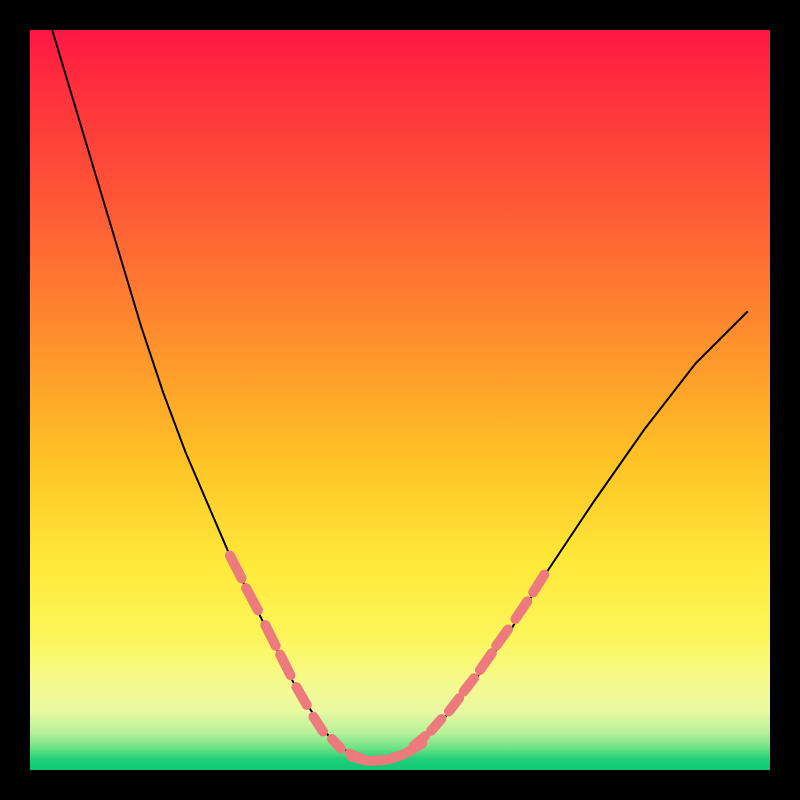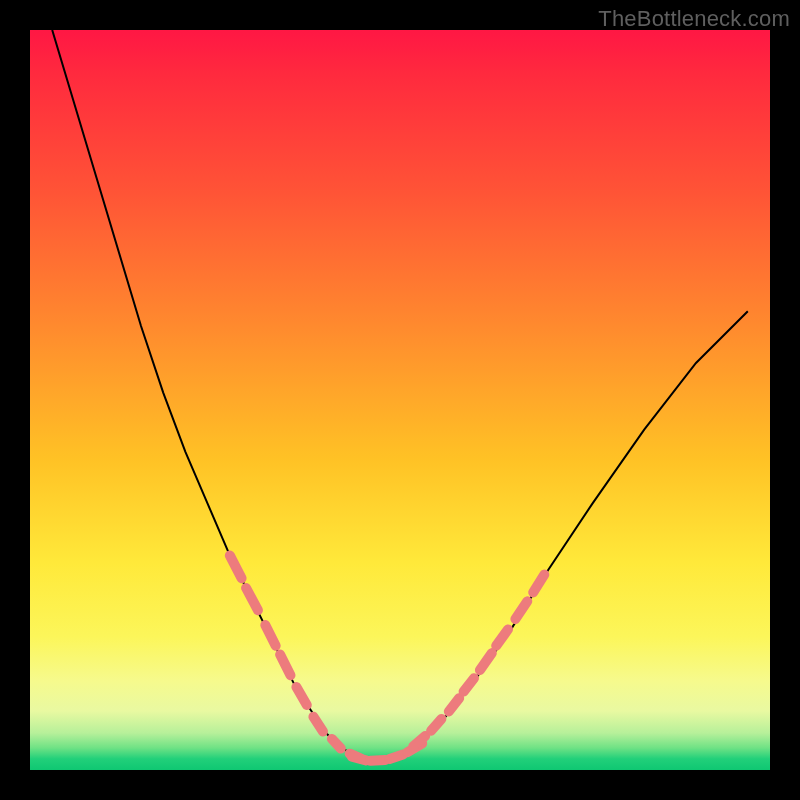--- a/index.html
+++ b/index.html
@@ -89,14 +89,13 @@
           <line x1="401.1" y1="700.8" x2="411.4" y2="688.9" class="bead"></line>
           <line x1="418.8" y1="681.5" x2="429.2" y2="668.2" class="bead"></line>
           <line x1="433.6" y1="661.6" x2="444.0" y2="648.2" class="bead"></line>
           <line x1="449.9" y1="640.1" x2="461.8" y2="623.1" class="bead"></line>
           <line x1="466.2" y1="615.7" x2="478.0" y2="599.4" class="bead"></line>
           <line x1="485.4" y1="589.0" x2="497.3" y2="571.3" class="bead"></line>
           <line x1="503.2" y1="562.4" x2="514.3" y2="544.6" class="bead"></line>
         </g>
     </svg>
   </div>
-  <div class="watermark">TheBottleneck.com</div>
 </div>
 
 </body></html>

